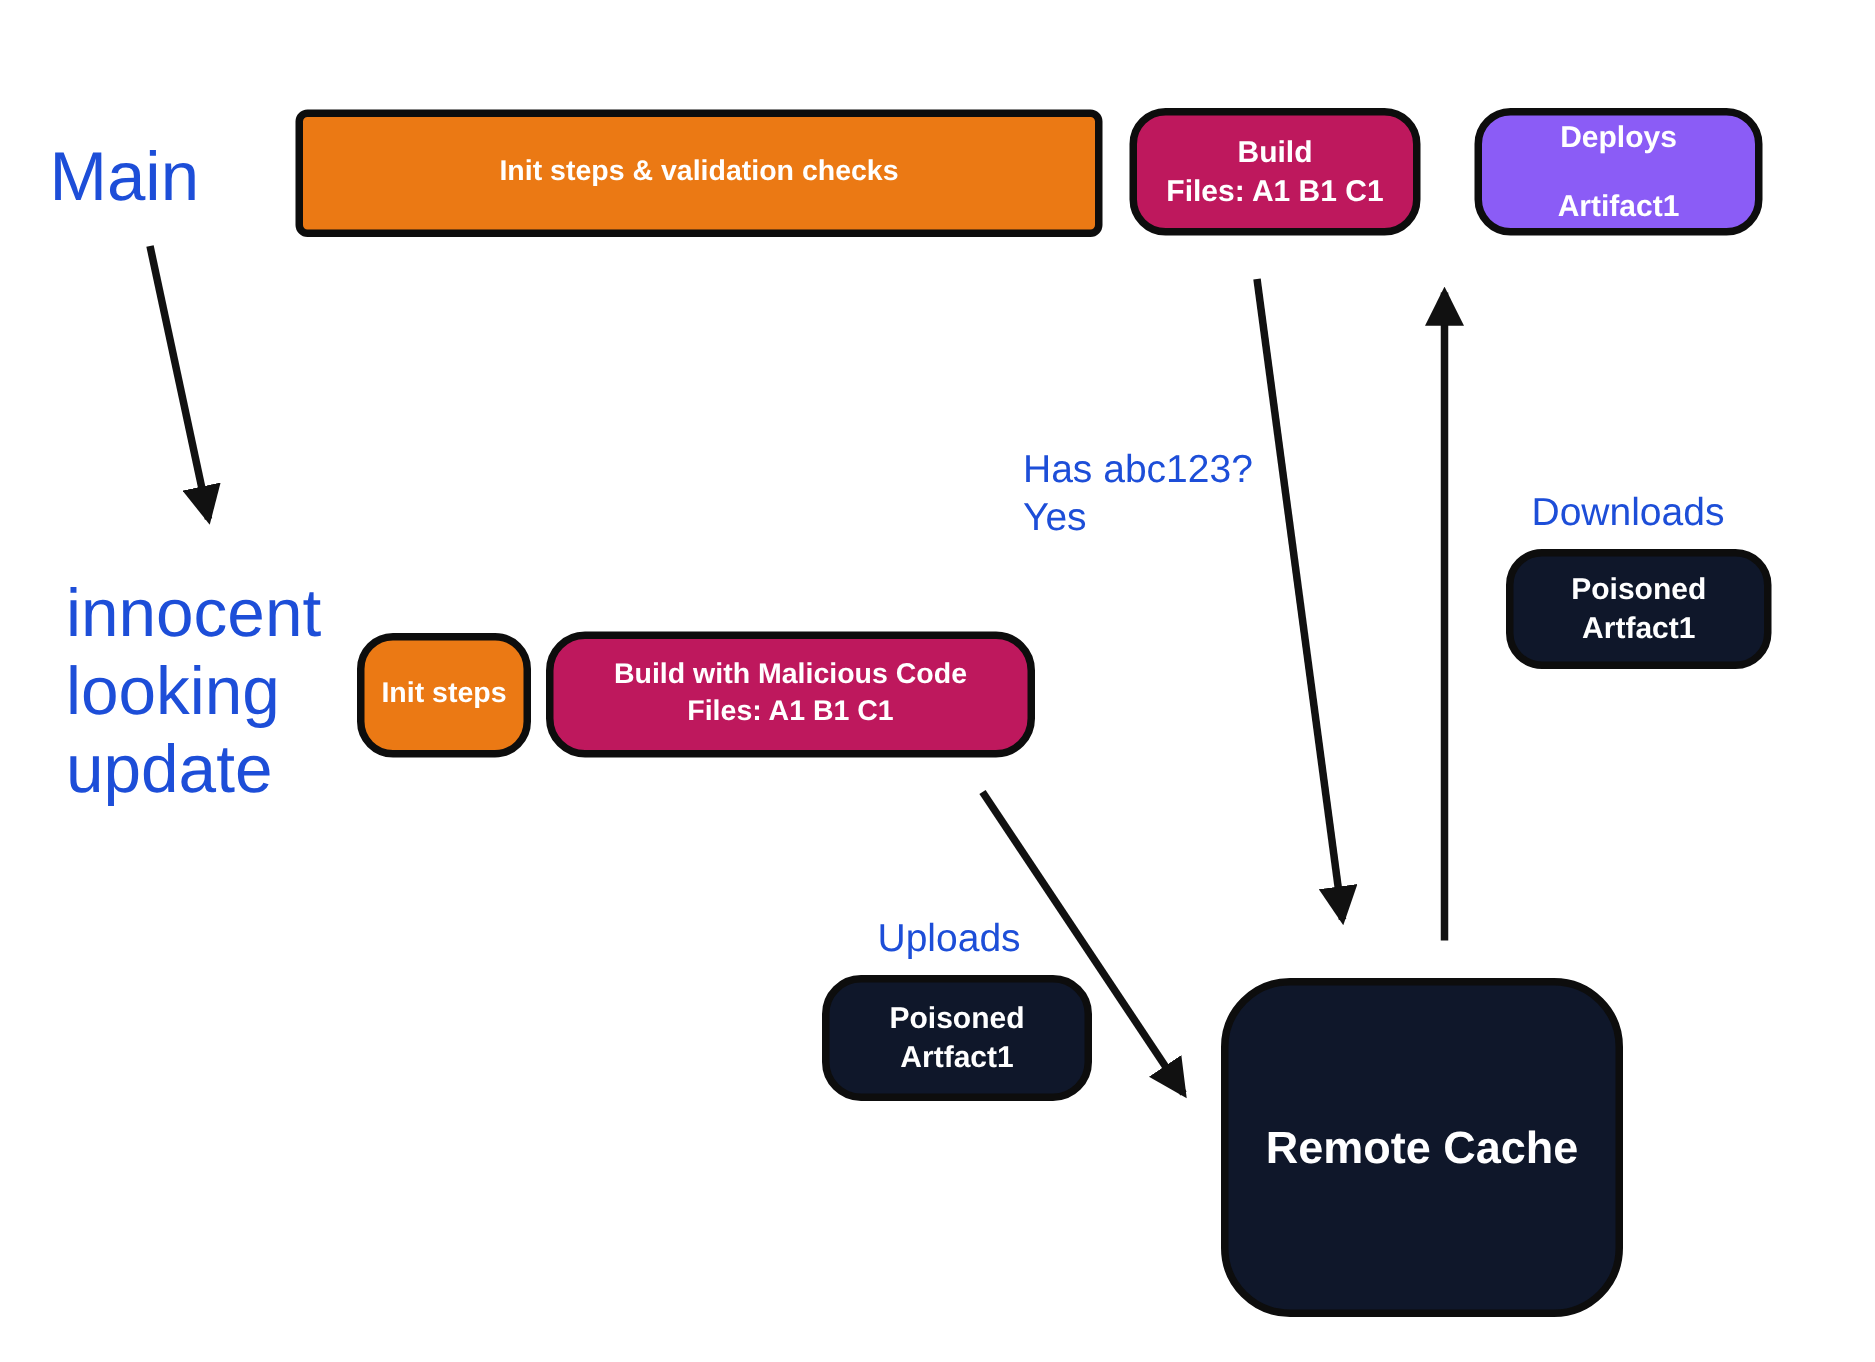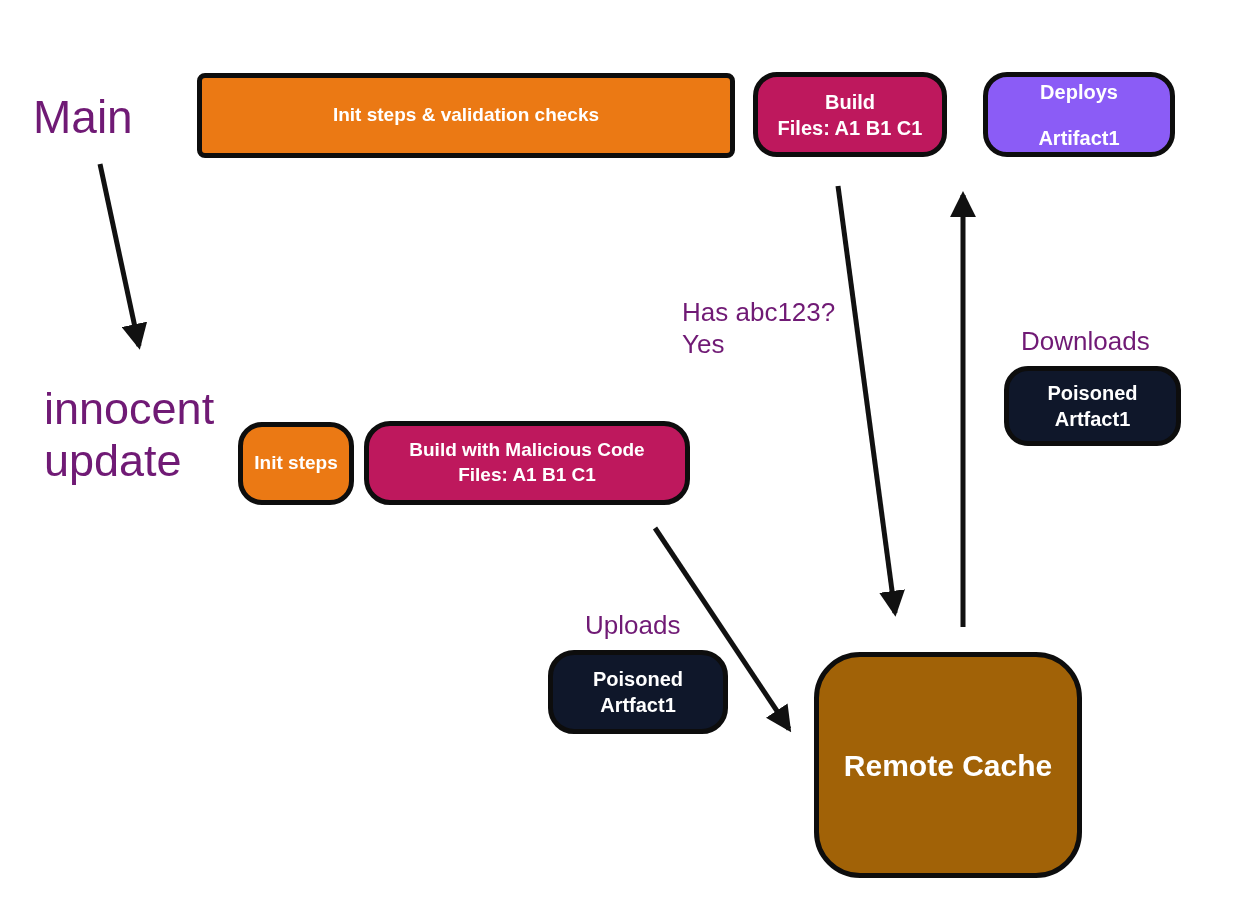--- a/index.html
+++ b/index.html
@@ -10,32 +10,32 @@
   .node{
     position:absolute;border:5px solid #0d0d0d;color:#ffffff;font-weight:bold;
     display:flex;flex-direction:column;align-items:center;justify-content:center;
     text-align:center;box-sizing:border-box;line-height:1.3;
   }
   .node span{display:block;}
   .orange{background:#eb7914;}
   .blue{background:#be185d;}
   .pink{background:#8b5cf6;gap:20px;}
   .teal{background:#0f172a;}
-  .green{background:#a16207;}
+  .green{background:#0f172a;}
 
   .n-init-validation{left:197px;top:73px;width:538px;height:85px;border-radius:8px;font-size:19px;}
   .n-build-main{left:753px;top:72px;width:194px;height:85px;border-radius:24px;font-size:20px;}
   .n-deploys{left:983px;top:72px;width:192px;height:85px;border-radius:24px;font-size:20px;}
   .n-init-steps{left:238px;top:422px;width:116px;height:83px;border-radius:24px;font-size:19px;}
   .n-build-malicious{left:364px;top:421px;width:326px;height:84px;border-radius:26px;font-size:19px;}
   .n-poisoned-upload{left:548px;top:650px;width:180px;height:84px;border-radius:26px;font-size:20px;}
   .n-poisoned-download{left:1004px;top:366px;width:177px;height:80px;border-radius:24px;font-size:20px;}
   .n-remote-cache{left:814px;top:652px;width:268px;height:226px;border-radius:46px;font-size:30px;}
 
-  .freelabel{position:absolute;color:#701a75;}
+  .freelabel{position:absolute;color:#1d4ed8;}
   .l-main{left:33px;top:90px;font-size:46px;}
   .l-innocent{left:44px;top:383px;font-size:45px;line-height:52px;}
   .l-hasabc{left:682px;top:296px;font-size:26px;line-height:32px;}
   .l-downloads{left:1021px;top:326px;font-size:26px;}
   .l-uploads{left:585px;top:610px;font-size:26px;}
 
   svg.arrows{position:absolute;left:0;top:0;pointer-events:none;}
   svg.arrows line{stroke:#111111;stroke-width:5;}
 </style>
 </head>
@@ -52,20 +52,21 @@
     <line x1="100" y1="164" x2="139" y2="346" marker-end="url(#arrowhead)"></line>
     <line x1="838" y1="186" x2="895" y2="613" marker-end="url(#arrowhead)"></line>
     <line x1="963" y1="627" x2="963" y2="195" marker-end="url(#arrowhead)"></line>
     <line x1="655" y1="528" x2="789" y2="729" marker-end="url(#arrowhead)"></line>
   </svg>
 
   <div class="freelabel l-main">Main</div>
 
   <div class="freelabel l-innocent">
     <span>innocent</span>
+    <span style="display:block">looking</span>
     <span style="display:block">update</span>
   </div>
 
   <div class="freelabel l-hasabc">
     <span style="display:block">Has abc123?</span>
     <span style="display:block">Yes</span>
   </div>
 
   <div class="freelabel l-downloads">Downloads</div>
 

